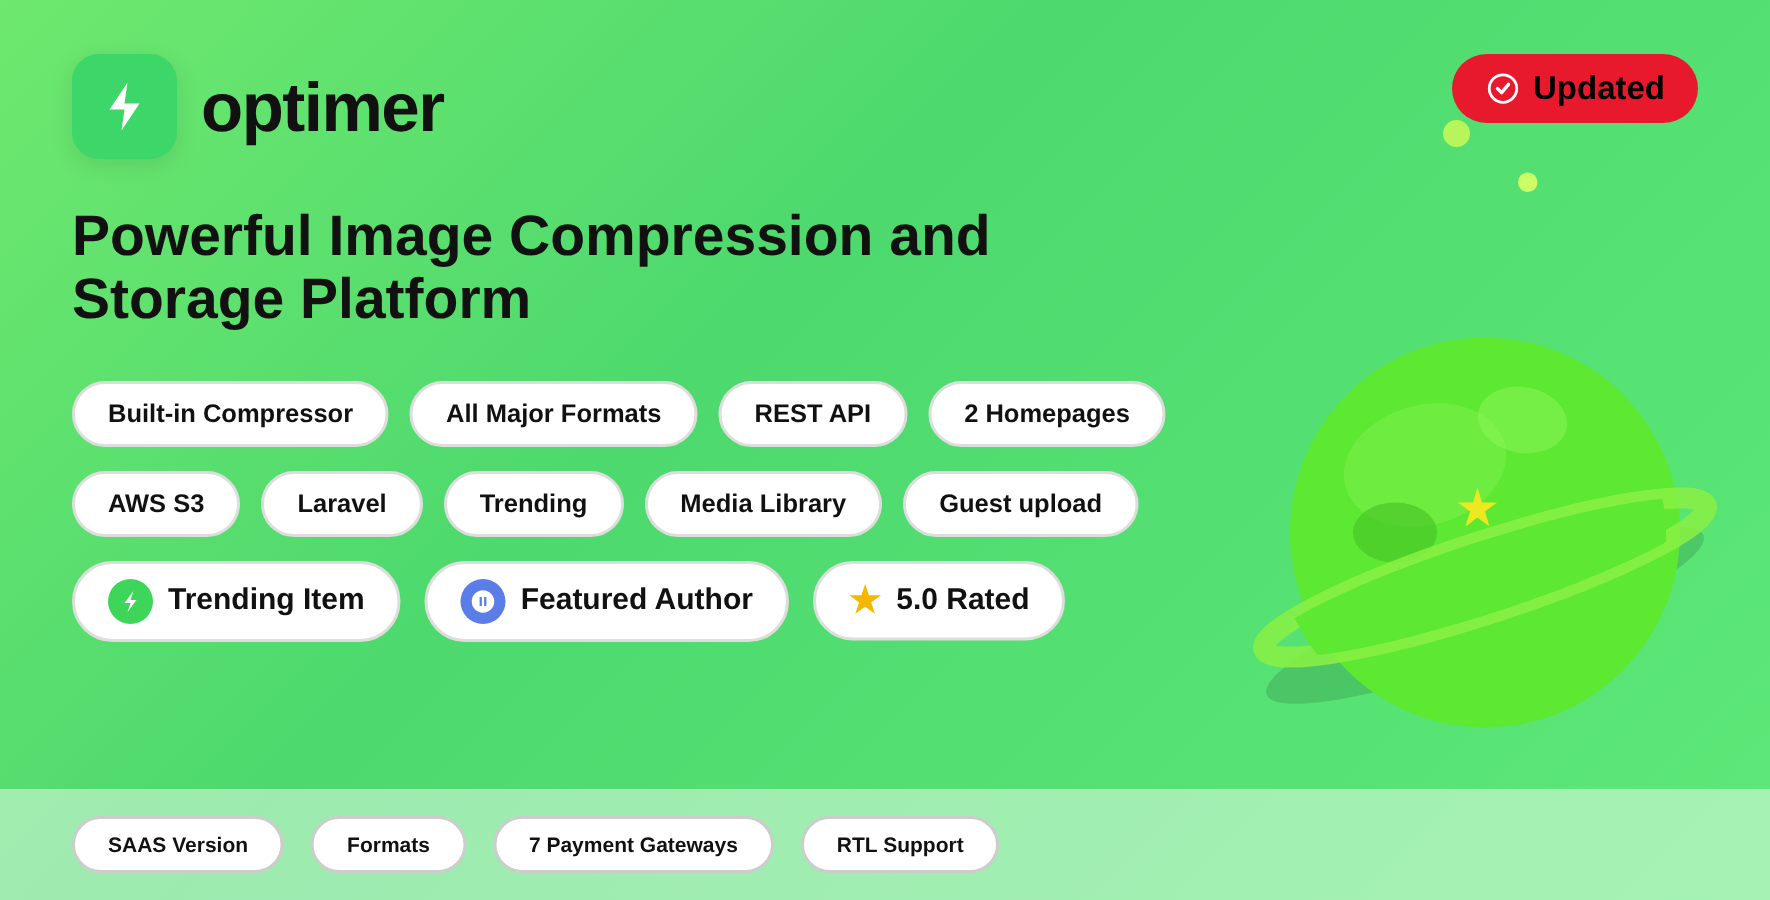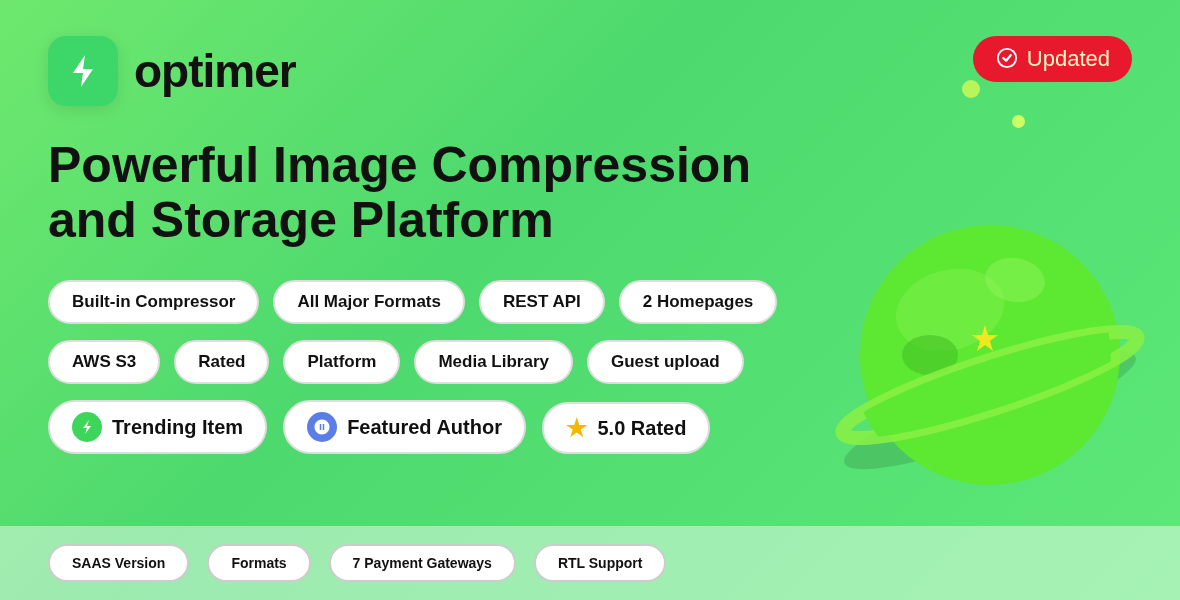--- a/index.html
+++ b/index.html
@@ -20,26 +20,27 @@
       padding: 36px 48px 30px 48px;
       overflow: hidden;
     }
 
     
     .updated-badge {
       position: absolute;
       top: 36px;
       right: 48px;
       background: #e8192c;
-      color: #fef9c3;
-      font-weight: 400;
+      color: #000000;
+      font-weight: 700;
       font-size: 22px;
       padding: 10px 22px;
       border-radius: 30px;
       display: flex;
+      align-items: center;
       gap: 8px;
     }
 
     .updated-badge .check-icon {
       width: 24px;
       height: 24px;
       display: inline-flex;
       align-items: center;
       justify-content: center;
     }
@@ -71,21 +72,21 @@
 
     .logo-text {
       font-size: 46px;
       font-weight: 800;
       color: #111;
       letter-spacing: -1px;
     }
 
     
     .main-title {
-      font-size: 50px;
+      font-size: 38px;
       font-weight: 900;
       color: #111;
       line-height: 1.1;
       margin-bottom: 32px;
       max-width: 720px;
     }
 
     
     .tags-row {
       display: flex;
@@ -105,21 +106,21 @@
       color: #111;
       white-space: nowrap;
     }
 
     
     .badges-row {
       display: flex;
       flex-wrap: nowrap;
       gap: 16px;
       margin-bottom: 0;
-      align-items: flex-end;
+      align-items: flex-start;
     }
 
     .badge-item {
       background: white;
       border: 2px solid #ddd;
       border-radius: 50px;
       padding: 10px 22px;
       font-size: 20px;
       font-weight: 700;
       color: #111;
@@ -245,22 +246,22 @@
 
   <div class="tags-row">
     <span class="tag">Built-in Compressor</span>
     <span class="tag">All Major Formats</span>
     <span class="tag">REST API</span>
     <span class="tag">2 Homepages</span>
   </div>
 
   <div class="tags-row">
     <span class="tag">AWS S3</span>
-    <span class="tag">Rated</span>
-    <span class="tag">Platform</span>
+    <span class="tag">Laravel</span>
+    <span class="tag">Trending</span>
     <span class="tag">Media Library</span>
     <span class="tag">Guest upload</span>
   </div>
 
   <div class="badges-row">
 
     <div class="badge-item">
       <span class="badge-lightning">
         <svg viewBox="0 0 16 16" width="16" height="16" fill="white">
           <polygon points="10,1 4,9 8,9 6,15 12,7 8,7"></polygon>

